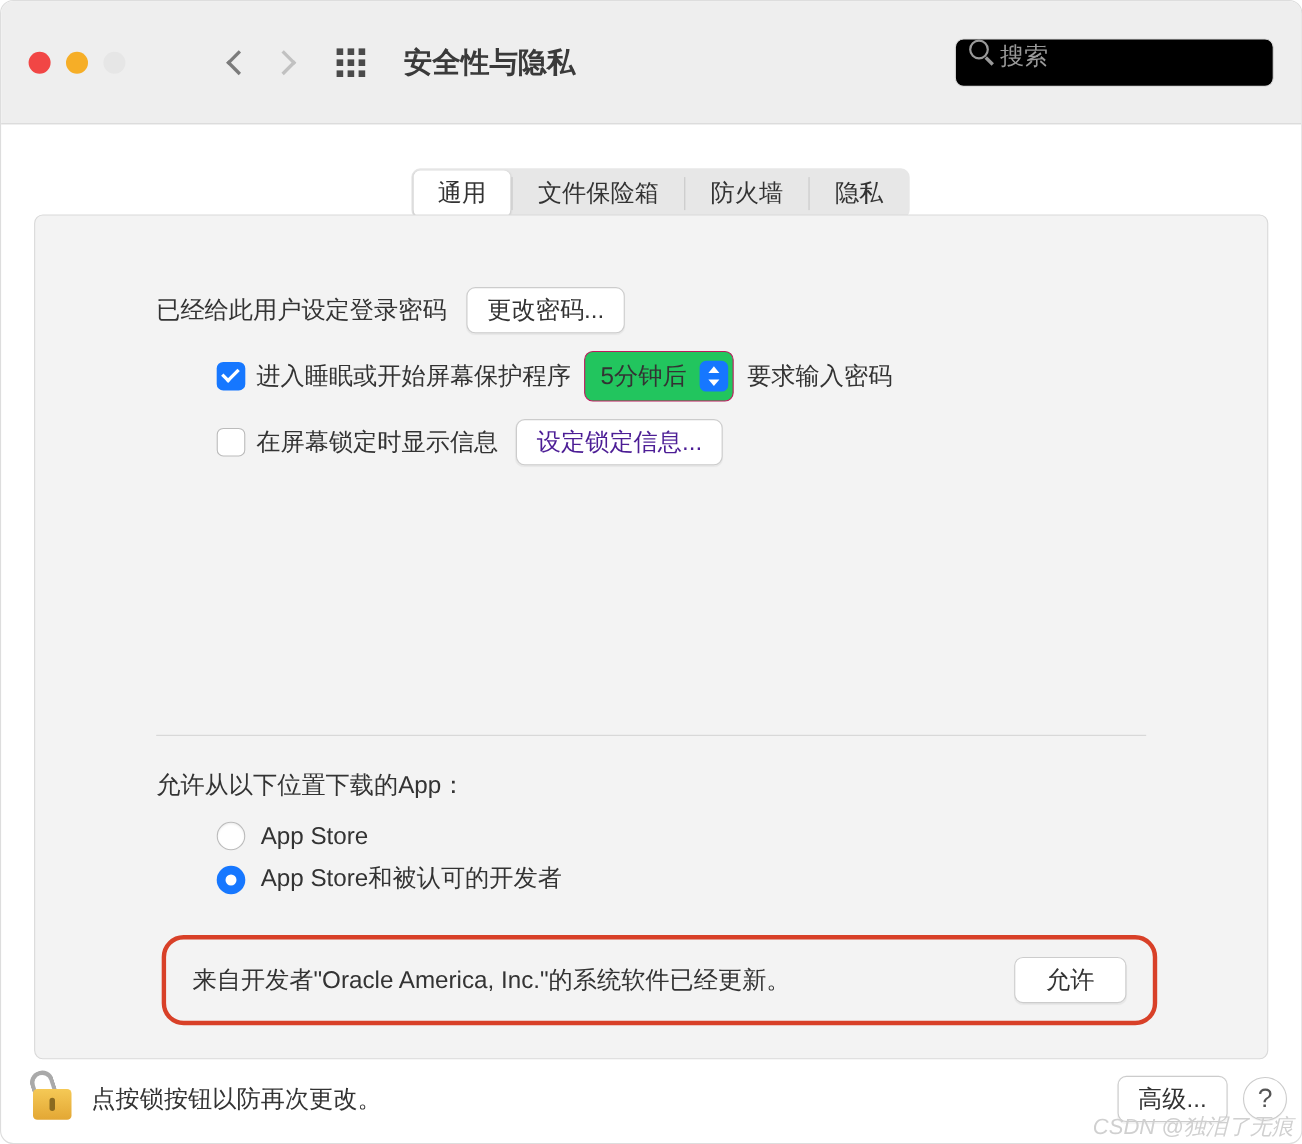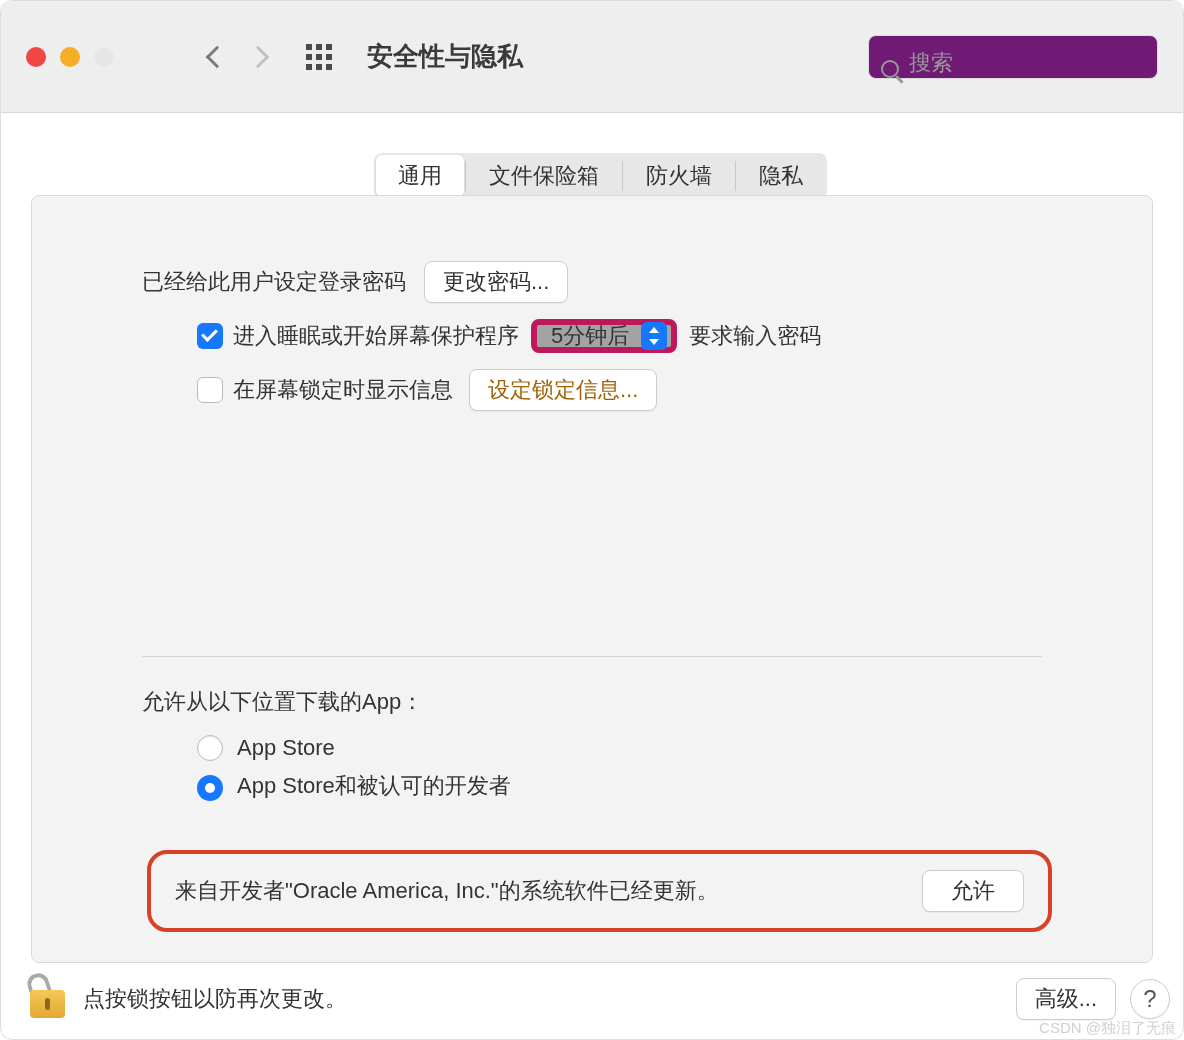--- a/index.html
+++ b/index.html
@@ -19,22 +19,22 @@
 .red { background: #f14645; } .yellow { background: #f6ae27; } .green { background: #e6e6e6; }
 .nav { display: flex; gap: 25px; margin-left: 95px; align-items: center; }
 .nav-arrow { width: 16px; height: 16px; border: solid #7b7b7b; border-width: 0 3px 3px 0; padding: 5px; }
 .nav-arrow.disabled{border-color:#c1c1c1;}
 .back { transform: rotate(135deg); } .fwd { transform: rotate(-45deg); }
 .grid-icon { margin-left: 40px; display: grid; grid-template-columns: repeat(3,6px); gap: 4px; }
 .grid-icon span { width: 6px; height: 6px; background: #4a4a4a; }
 .title { margin-left: 35px; font-size: 26px; font-weight: 600; color: #3a3a3a; }
 .search-box {
   margin-left: auto; width: 290px; height: 44px;
-  background: #701a75; border: 1px solid #dcdcdc; border-radius: 8px;
-  display: flex; align-items: flex-end; padding: 0 12px; color: #999; font-size: 22px;
+  background: #000000; border: 1px solid #dcdcdc; border-radius: 8px;
+  display: flex; align-items: flex-start; padding: 0 12px; color: #999; font-size: 22px;
 }
 .search-icon { width: 18px; height: 18px; border: 2.5px solid #999; border-radius: 50%; position: relative; margin-right: 10px; }
 .search-icon::after { content: ""; position: absolute; width: 9px; height: 2.5px; background: #999; bottom: -5px; right: -7px; transform: rotate(45deg); }
 
 .content { padding: 40px 30px 0; }
 .tabs-wrap { display: flex; justify-content: center; }
 .tabs {
   display: flex; background: #e7e7e7; border-radius: 8px; padding: 2px; margin-left: 17px;
 }
 .tab {
@@ -65,34 +65,34 @@
 }
 .checkbox.checked { background: #1677ff; }
 .checkbox.checked::after {
   content: ""; position: absolute; left: 8px; top: 3px;
   width: 6px; height: 12px; border: solid #fff; border-width: 0 3px 3px 0;
   transform: rotate(45deg);
 }
 .checkbox.unchecked { background: #fff; border: 1px solid #bbb; }
 .dropdown {
   display: flex; align-items: center;
-  background: #a3a3a3; border: 6px solid #be185d; border-radius: 8px;
-  height: 34px; padding: 0 4px 0 14px; margin: 0 12px;
+  background: #22c55e; border: 1px solid #be185d; border-radius: 8px;
+  height: 46px; padding: 0 4px 0 14px; margin: 0 12px;
 }
 .dropdown-arrows {
   width: 26px; height: 28px; background: #1677ff; border-radius: 6px;
   margin-left: 12px; position: relative;
 }
 .dropdown-arrows::before, .dropdown-arrows::after {
   content: ""; position: absolute; left: 8px; width: 0; height: 0;
   border-left: 5px solid transparent; border-right: 5px solid transparent;
 }
 .dropdown-arrows::before { top: 5px; border-bottom: 6px solid #fff; }
 .dropdown-arrows::after { bottom: 5px; border-top: 6px solid #fff; }
-.btn.disabled { color: #a16207; }
+.btn.disabled { color: #4c1d95; }
 
 .divider { height: 1px; background: #d5d5d5; margin: 245px 0 30px; }
 
 .allow-heading { margin-bottom: 18px; }
 .radio-row { padding-left: 55px; display: flex; align-items: flex-end; margin-bottom: 10px; }
 .radio {
   width: 26px; height: 26px; border-radius: 50%;
   flex-shrink: 0; margin-right: 14px; position: relative;
 }
 .radio.unselected { background: #fff; border: 1px solid #bbb; box-shadow: inset 0 1px 2px rgba(0,0,0,.08);}
@@ -126,21 +126,21 @@
   border-radius: 14px 14px 0 0; transform: rotate(-18deg); transform-origin: bottom right;
 }
 .footer-text { font-size: 22px; color: #333; }
 .btn-adv { margin-left: auto; }
 .help {
   width: 40px; height: 40px; background: #fff; border: 1px solid #ccc;
   border-radius: 50%; margin-left: 14px; display: flex;
   align-items: center; justify-content: center; font-size: 24px;
   color: #555; box-shadow: 0 1px 1px rgba(0,0,0,.05);
 }
-.watermark{position:absolute;right:8px;bottom:2px;font-size:15px;color:#d0d0d0;}
+.watermark{position:absolute;right:8px;bottom:2px;font-size:20px;color:#d0d0d0;font-style:italic;}
 </style>
 </head>
 <body>
 
 <div class="toolbar">
   <div class="traffic">
     <div class="traffic-dot red"></div>
     <div class="traffic-dot yellow"></div>
     <div class="traffic-dot green"></div>
   </div>

